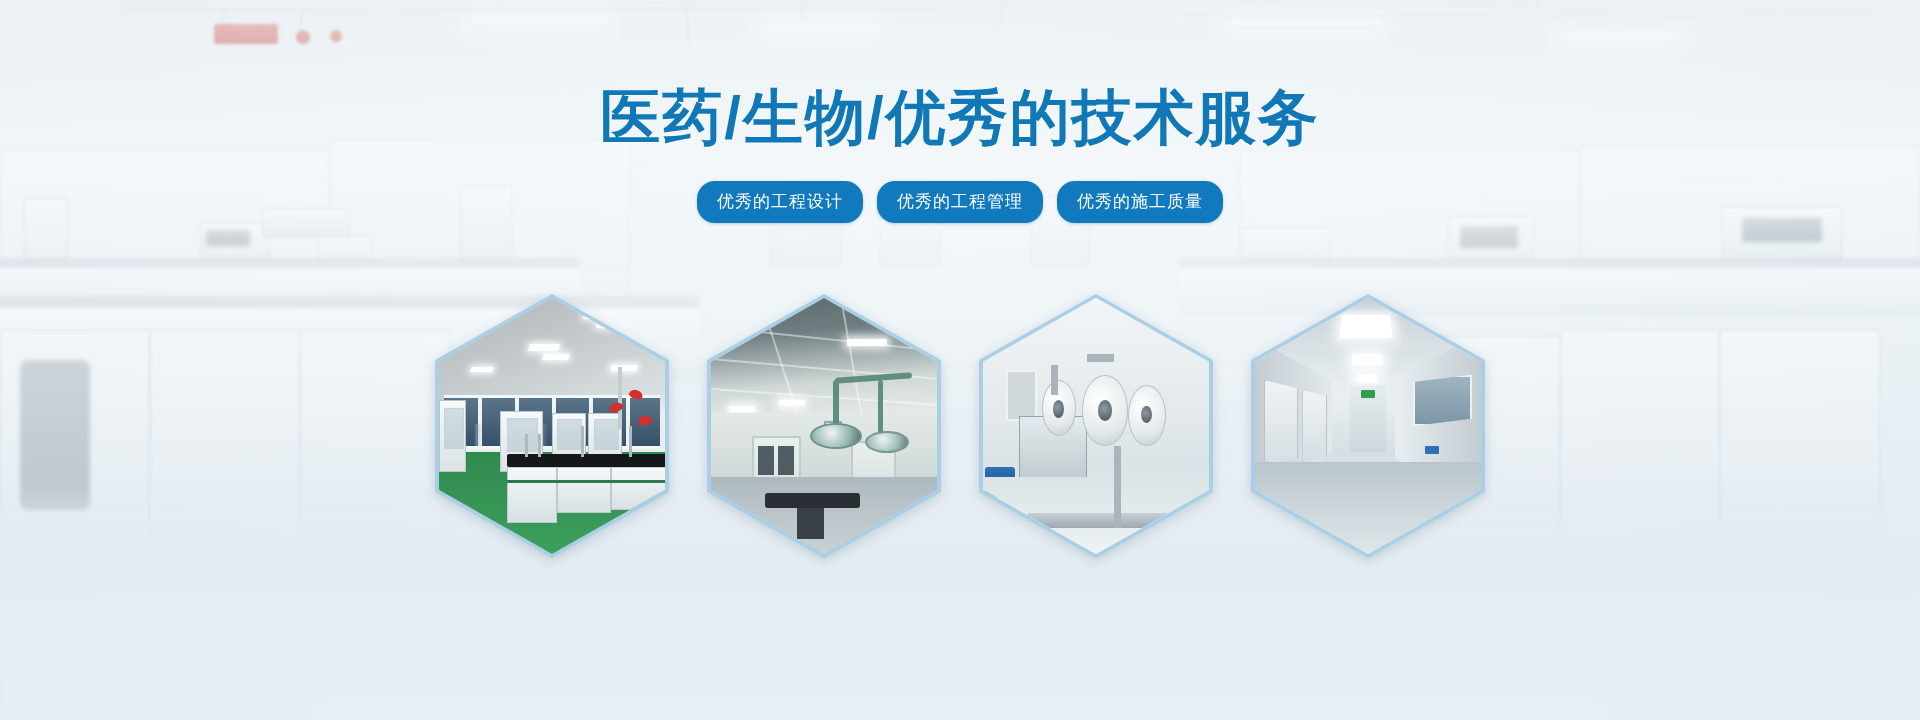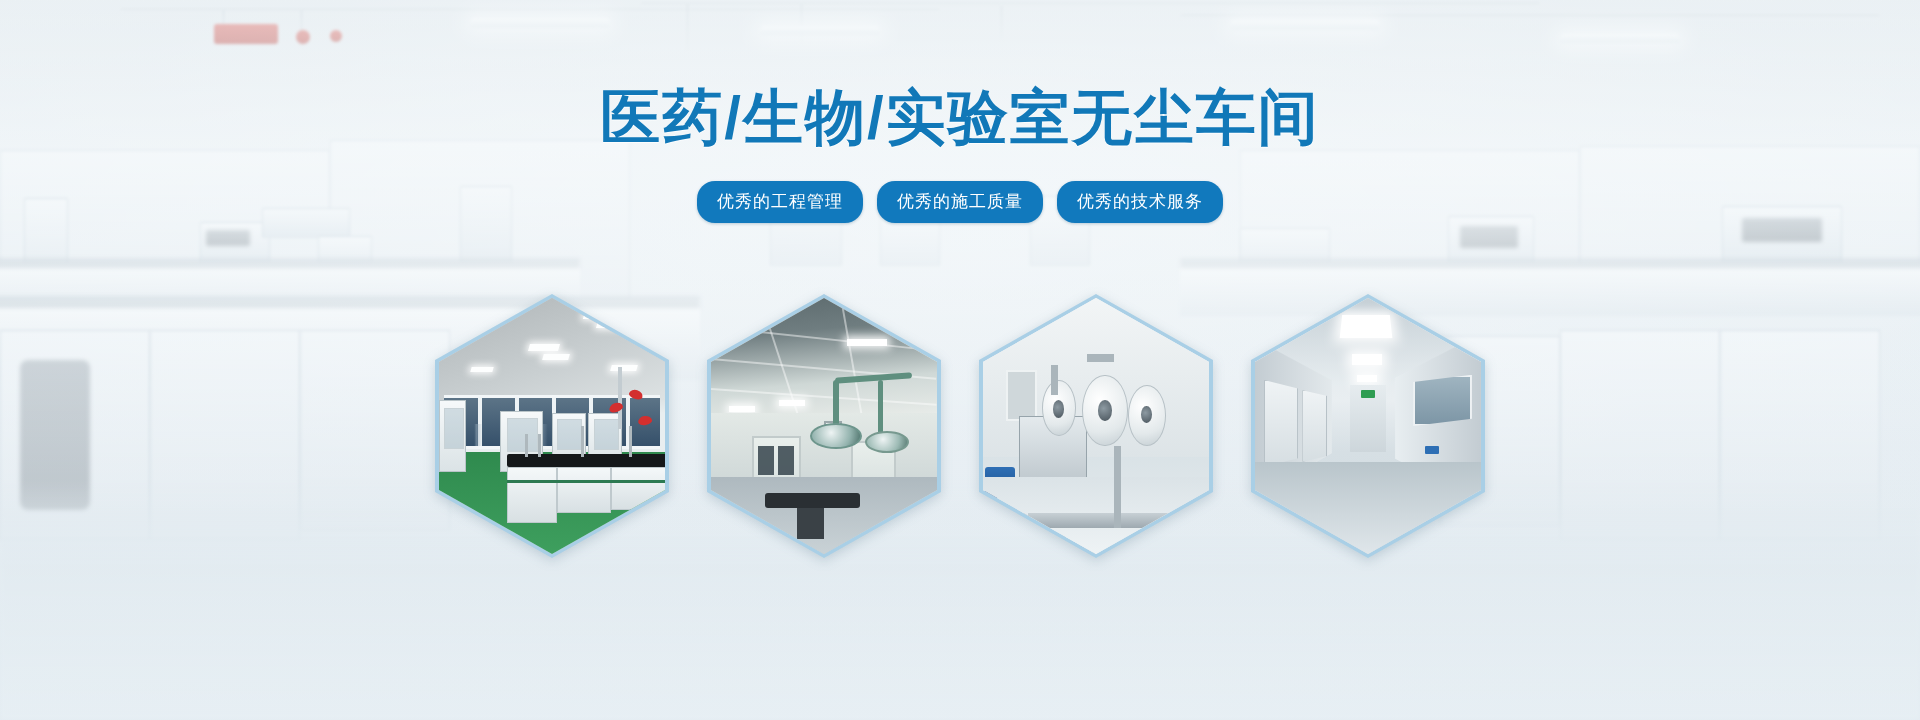--- a/index.html
+++ b/index.html
@@ -448,23 +448,23 @@
           <div class="s4-sign" style="left:75%; top:58%; width:14px; height:8px;"></div>
 
           <div class="s4-floor"></div>
         </div>
       </div>
     </div>
 
   </div>
 
   <div class="content">
-    <h1 class="title">医药/生物/实验室无尘车间</h1>
+    <h1 class="title">医药/生物/优秀的技术服务</h1>
 
 
     <div class="pills">
+      <span class="pill">优秀的工程设计</span>
       <span class="pill">优秀的工程管理</span>
       <span class="pill">优秀的施工质量</span>
-      <span class="pill">优秀的技术服务</span>
     </div>
   </div>
 
 </div>
 
 </body></html>

